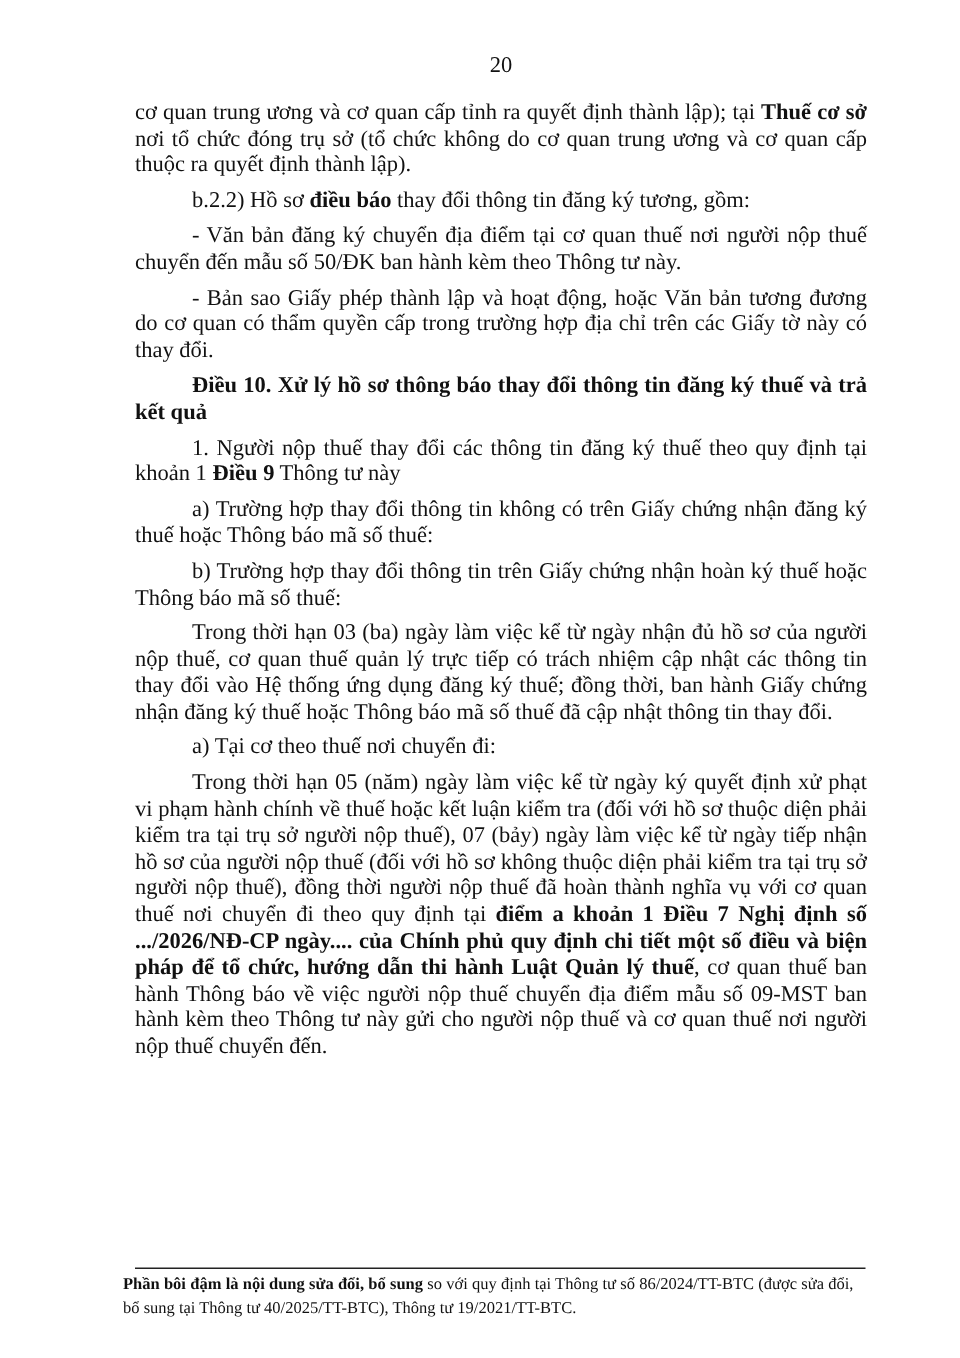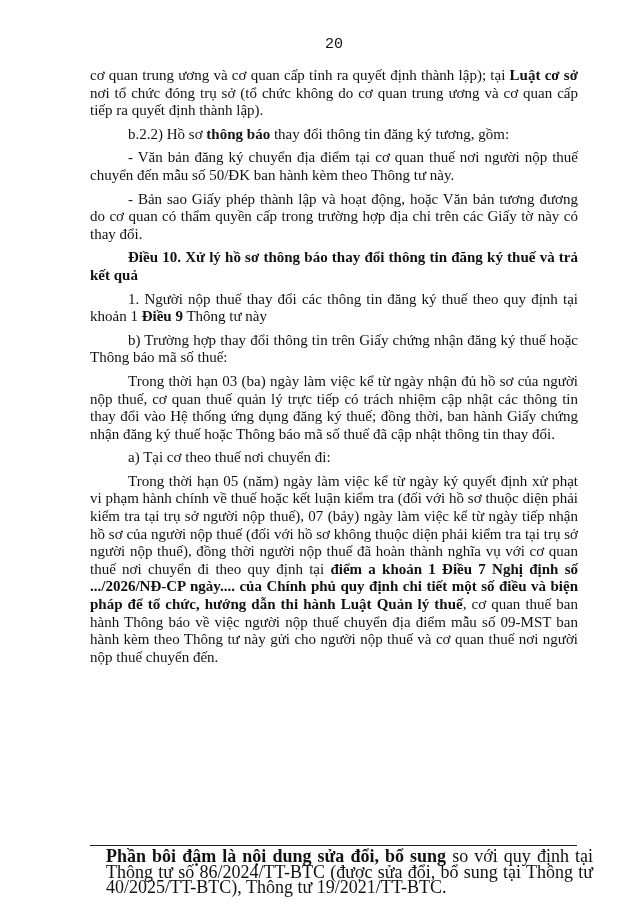--- a/index.html
+++ b/index.html
@@ -20,21 +20,20 @@
     position: absolute;
     left: 90px;
     top: 36px;
     width: 488px;
   }
   .page-number {
     text-align: center;
     font-size: 15px;
     line-height: 17px;
     margin-bottom: 14px;
-    font-family: Liberation Mono, monospace;
   }
   .para {
     margin: 0 0 6px 0;
     font-size: 15px;
     line-height: 17.6px;
     text-align: justify;
     text-indent: 38px;
   }
   .para.no-indent {
     text-indent: 0;
@@ -48,42 +47,43 @@
   .footnote-separator {
     position: absolute;
     left: 90px;
     top: 845px;
     width: 487px;
     height: 0;
     border-top: 1.5px solid #222222;
   }
   .footnote {
     position: absolute;
-    left: 106px;
+    left: 82px;
     top: 849px;
     width: 487px;
-    font-size: 18px;
+    font-size: 11px;
     line-height: 15.5px;
     text-align: justify;
   }
 </style>
 </head>
 <body>
 
 <div class="page">
   <div class="content">
     <div class="page-number">20</div>
     <div id="document-body">
-        <p class="para no-indent"><span>cơ quan trung ương và cơ quan cấp tỉnh ra quyết định thành lập); tại </span><span class="bold">Luật cơ sở</span><span> nơi tổ chức đóng trụ sở (tổ chức không do cơ quan trung ương và cơ quan cấp tiếp ra quyết định thành lập).</span></p>
-        <p class="para"><span>b.2.2) Hồ sơ </span><span class="bold">thông báo</span><span> thay đổi thông tin đăng ký tương, gồm:</span></p>
+        <p class="para no-indent"><span>cơ quan trung ương và cơ quan cấp tỉnh ra quyết định thành lập); tại </span><span class="bold">Thuế cơ sở</span><span> nơi tổ chức đóng trụ sở (tổ chức không do cơ quan trung ương và cơ quan cấp thuộc ra quyết định thành lập).</span></p>
+        <p class="para"><span>b.2.2) Hồ sơ </span><span class="bold">điều báo</span><span> thay đổi thông tin đăng ký tương, gồm:</span></p>
         <p class="para"><span>- Văn bản đăng ký chuyển địa điểm tại cơ quan thuế nơi người nộp thuế chuyển đến mẫu số 50/ĐK ban hành kèm theo Thông tư này.</span></p>
         <p class="para"><span>- Bản sao Giấy phép thành lập và hoạt động, hoặc Văn bản tương đương do cơ quan có thẩm quyền cấp trong trường hợp địa chỉ trên các Giấy tờ này có thay đổi.</span></p>
         <p class="para heading"><span class="bold">Điều 10. Xử lý hồ sơ thông báo thay đổi thông tin đăng ký thuế và trả kết quả</span></p>
         <p class="para"><span>1. Người nộp thuế thay đổi các thông tin đăng ký thuế theo quy định tại khoản 1 </span><span class="bold">Điều 9</span><span> Thông tư này</span></p>
-        <p class="para"><span>b) Trường hợp thay đổi thông tin trên Giấy chứng nhận đăng ký thuế hoặc Thông báo mã số thuế:</span></p>
+        <p class="para"><span>a) Trường hợp thay đổi thông tin không có trên Giấy chứng nhận đăng ký thuế hoặc Thông báo mã số thuế:</span></p>
+        <p class="para"><span>b) Trường hợp thay đổi thông tin trên Giấy chứng nhận hoàn ký thuế hoặc Thông báo mã số thuế:</span></p>
         <p class="para"><span>Trong thời hạn 03 (ba) ngày làm việc kể từ ngày nhận đủ hồ sơ của người nộp thuế, cơ quan thuế quản lý trực tiếp có trách nhiệm cập nhật các thông tin thay đổi vào Hệ thống ứng dụng đăng ký thuế; đồng thời, ban hành Giấy chứng nhận đăng ký thuế hoặc Thông báo mã số thuế đã cập nhật thông tin thay đổi.</span></p>
         <p class="para"><span>a) Tại cơ theo thuế nơi chuyển đi:</span></p>
         <p class="para"><span>Trong thời hạn 05 (năm) ngày làm việc kể từ ngày ký quyết định xử phạt vi phạm hành chính về thuế hoặc kết luận kiểm tra (đối với hồ sơ thuộc diện phải kiểm tra tại trụ sở người nộp thuế), 07 (bảy) ngày làm việc kể từ ngày tiếp nhận hồ sơ của người nộp thuế (đối với hồ sơ không thuộc diện phải kiểm tra tại trụ sở người nộp thuế), đồng thời người nộp thuế đã hoàn thành nghĩa vụ với cơ quan thuế nơi chuyển đi theo quy định tại </span><span class="bold">điểm a khoản 1 Điều 7 Nghị định số .../2026/NĐ-CP ngày.... của Chính phủ quy định chi tiết một số điều và biện pháp để tổ chức, hướng dẫn thi hành Luật Quản lý thuế</span><span>, cơ quan thuế ban hành Thông báo về việc người nộp thuế chuyển địa điểm mẫu số 09-MST ban hành kèm theo Thông tư này gửi cho người nộp thuế và cơ quan thuế nơi người nộp thuế chuyển đến.</span></p>
       </div>
   </div>
   <div class="footnote-separator"></div>
   <div class="footnote" id="footnote"><span class="bold">Phần bôi đậm là nội dung sửa đổi, bổ sung</span><span> so với quy định tại Thông tư số 86/2024/TT-BTC (được sửa đổi, bổ sung tại Thông tư 40/2025/TT-BTC), Thông tư 19/2021/TT-BTC.</span></div>
 </div>
 
 </body></html>

